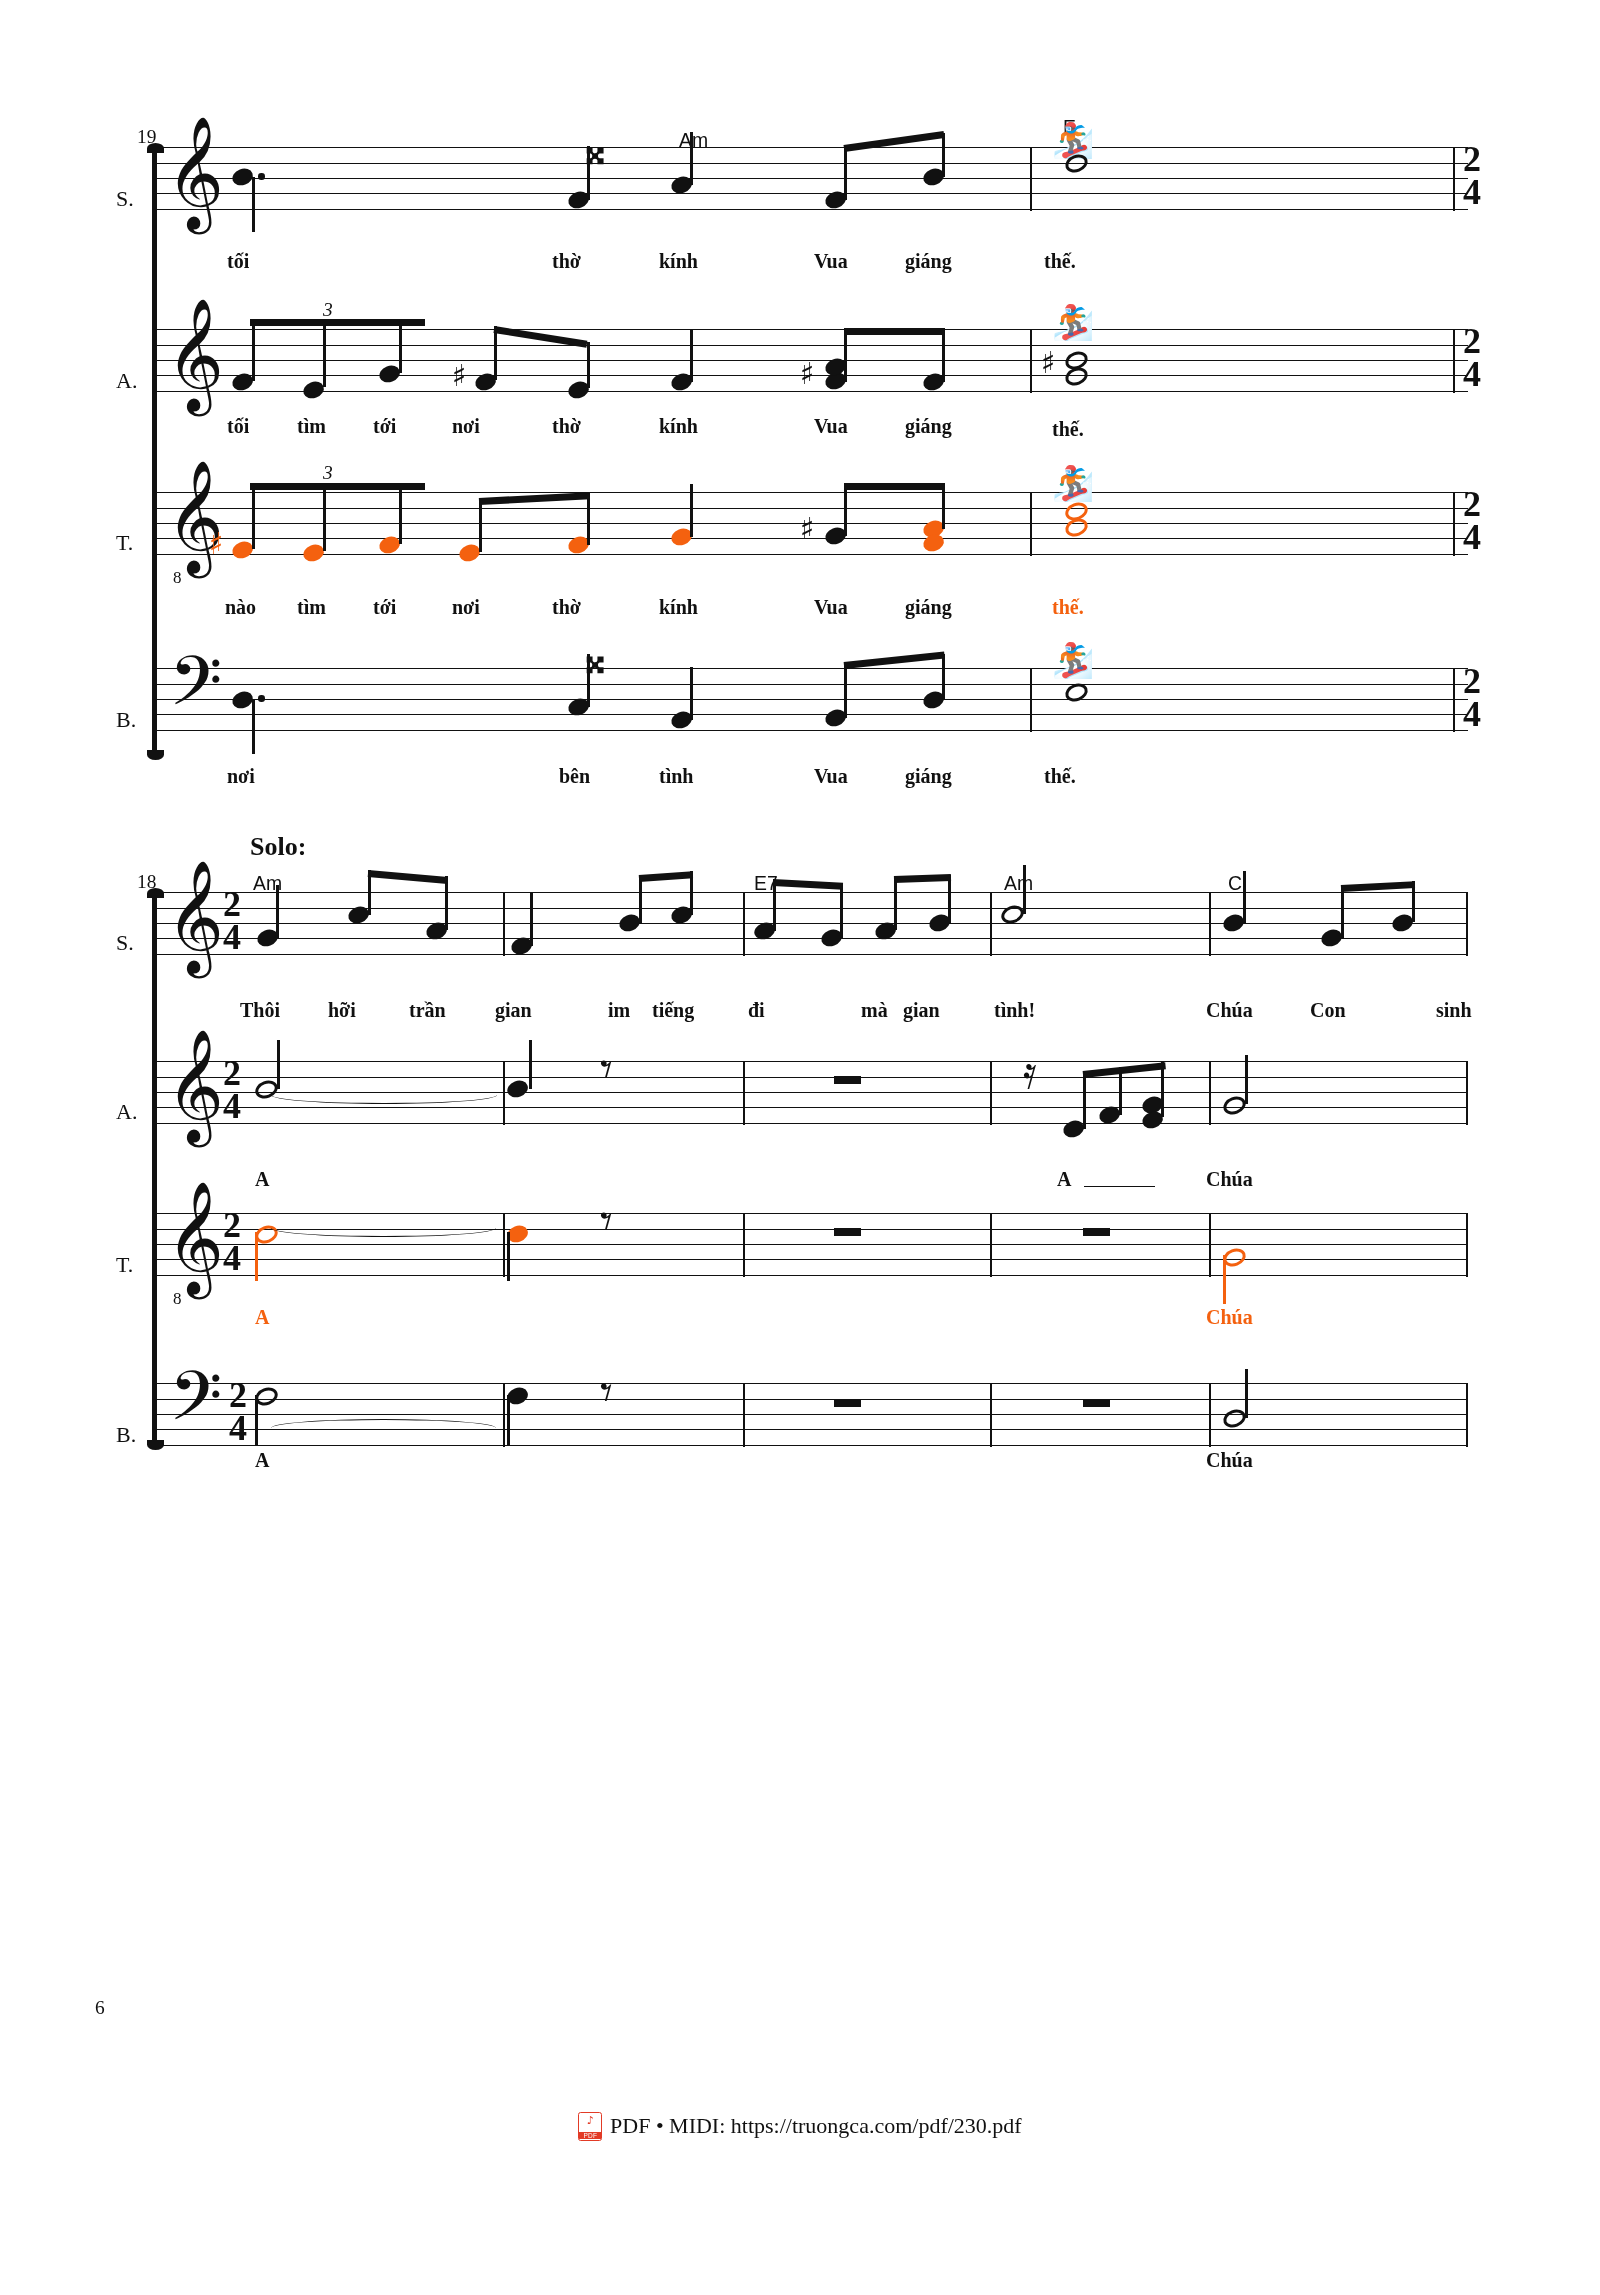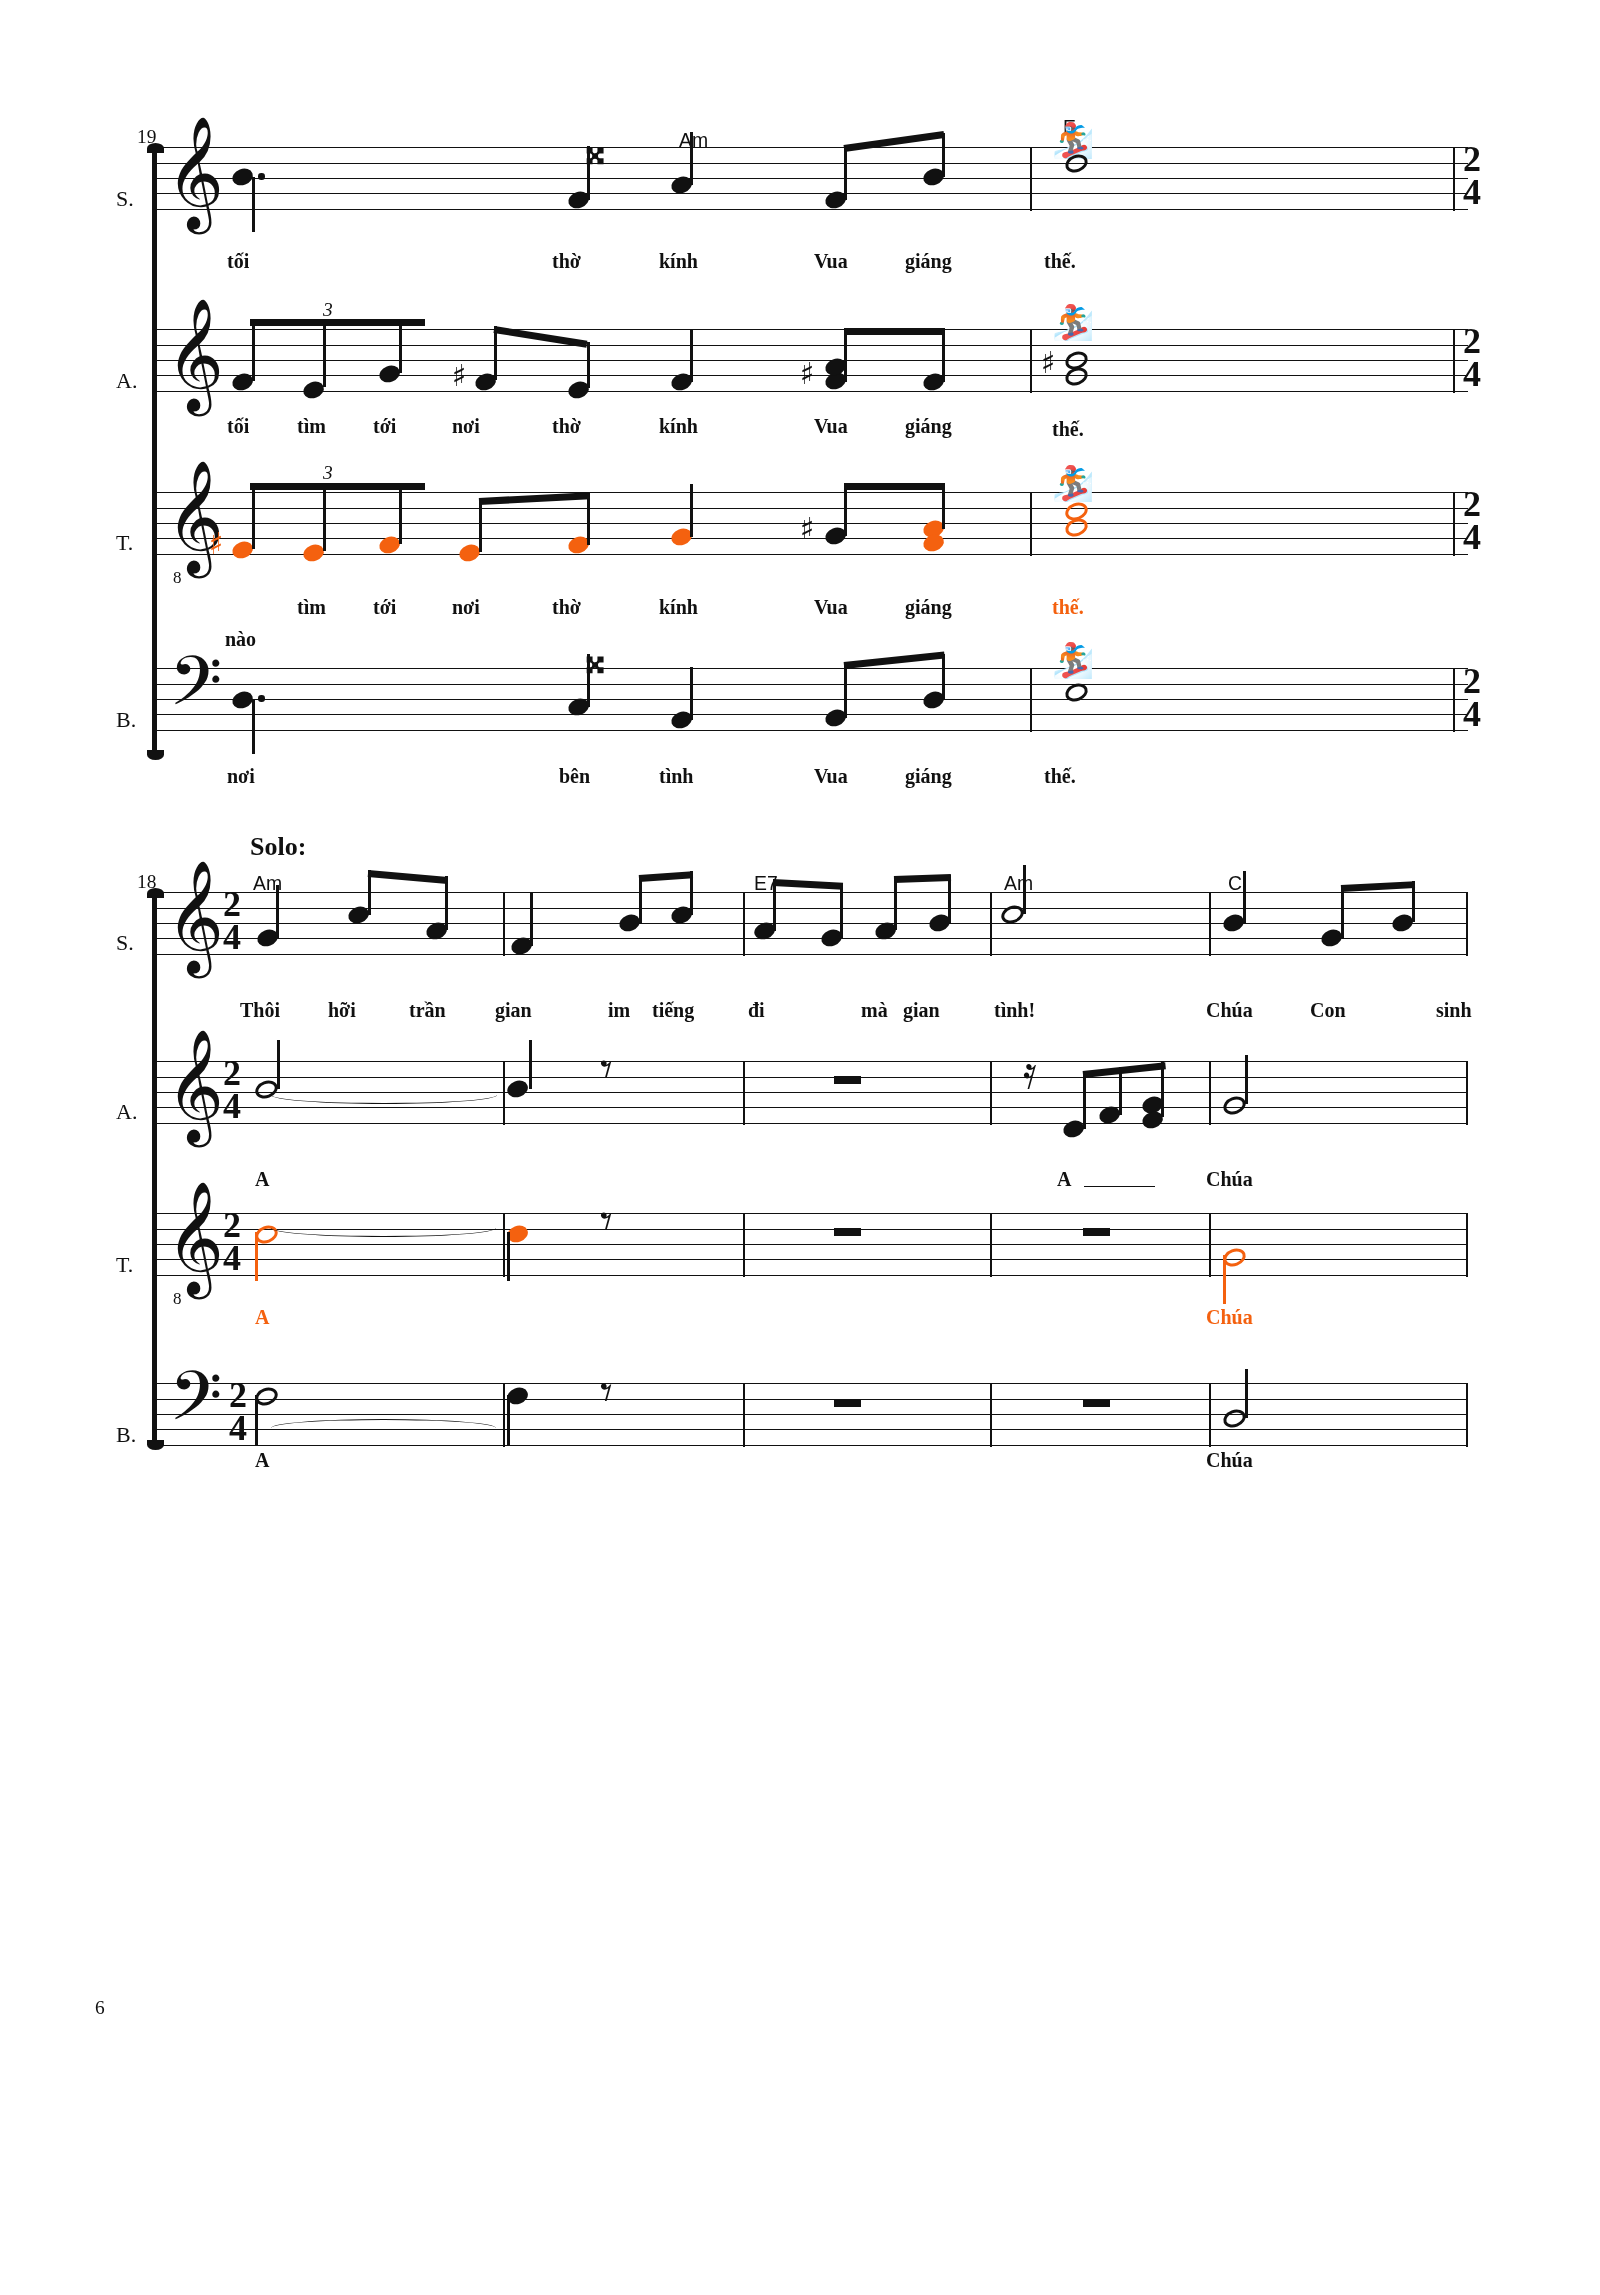--- a/index.html
+++ b/index.html
@@ -395,21 +395,21 @@
     <div class="barline" style="left:1030px; top:492px; height:64px;"></div>
     <div class="fermata" style="left:1052px; top:466px;">🏂</div>
     <div class="nh open orange" style="left:1065px; top:503px;"></div>
     <div class="nh open orange" style="left:1065px; top:519px;"></div>
     <div class="barline" style="left:1453px; top:492px; height:64px;"></div>
     <div class="timesig" style="left:1459px; top:488px; width:26px;">
       <div>2</div>
       <div>4</div>
     </div>
 
-    <div class="lyric" style="left:225px; top:628px;">nào</div>
+    <div class="lyric" style="left:225px; top:596px;">nào</div>
     <div class="lyric" style="left:297px; top:596px;">tìm</div>
     <div class="lyric" style="left:373px; top:596px;">tới</div>
     <div class="lyric" style="left:452px; top:596px;">nơi</div>
     <div class="lyric" style="left:552px; top:596px;">thờ</div>
     <div class="lyric" style="left:659px; top:596px;">kính</div>
     <div class="lyric" style="left:814px; top:596px;">Vua</div>
     <div class="lyric" style="left:905px; top:596px;">giáng</div>
     <div class="lyric hl" style="left:1052px; top:596px;">thế.</div>
 
     <div class="staffgrp" style="left:157px; top:668px; width:1311px; height:62px;">
@@ -656,15 +656,18 @@
 
     <div class="nh open" style="left:1223px; top:1410px;"></div>
     <div class="stem" style="left:1245px; top:1369px; height:49px;"></div>
     <div class="barline" style="left:1466px; top:1383px; height:64px;"></div>
 
     <div class="lyric" style="left:255px; top:1449px;">A</div>
     <div class="lyric" style="left:1206px; top:1449px;">Chúa</div>
   </div>
 
   <div class="pagenum" style="left:95px; top:1997px;">6</div>
+  <div class="footer" style="top:2112px;">
+    <span class="pdficon"></span><span>PDF • MIDI: https://truongca.com/pdf/230.pdf</span>
+  </div>
 
 </div>
 
 
 </body></html>

